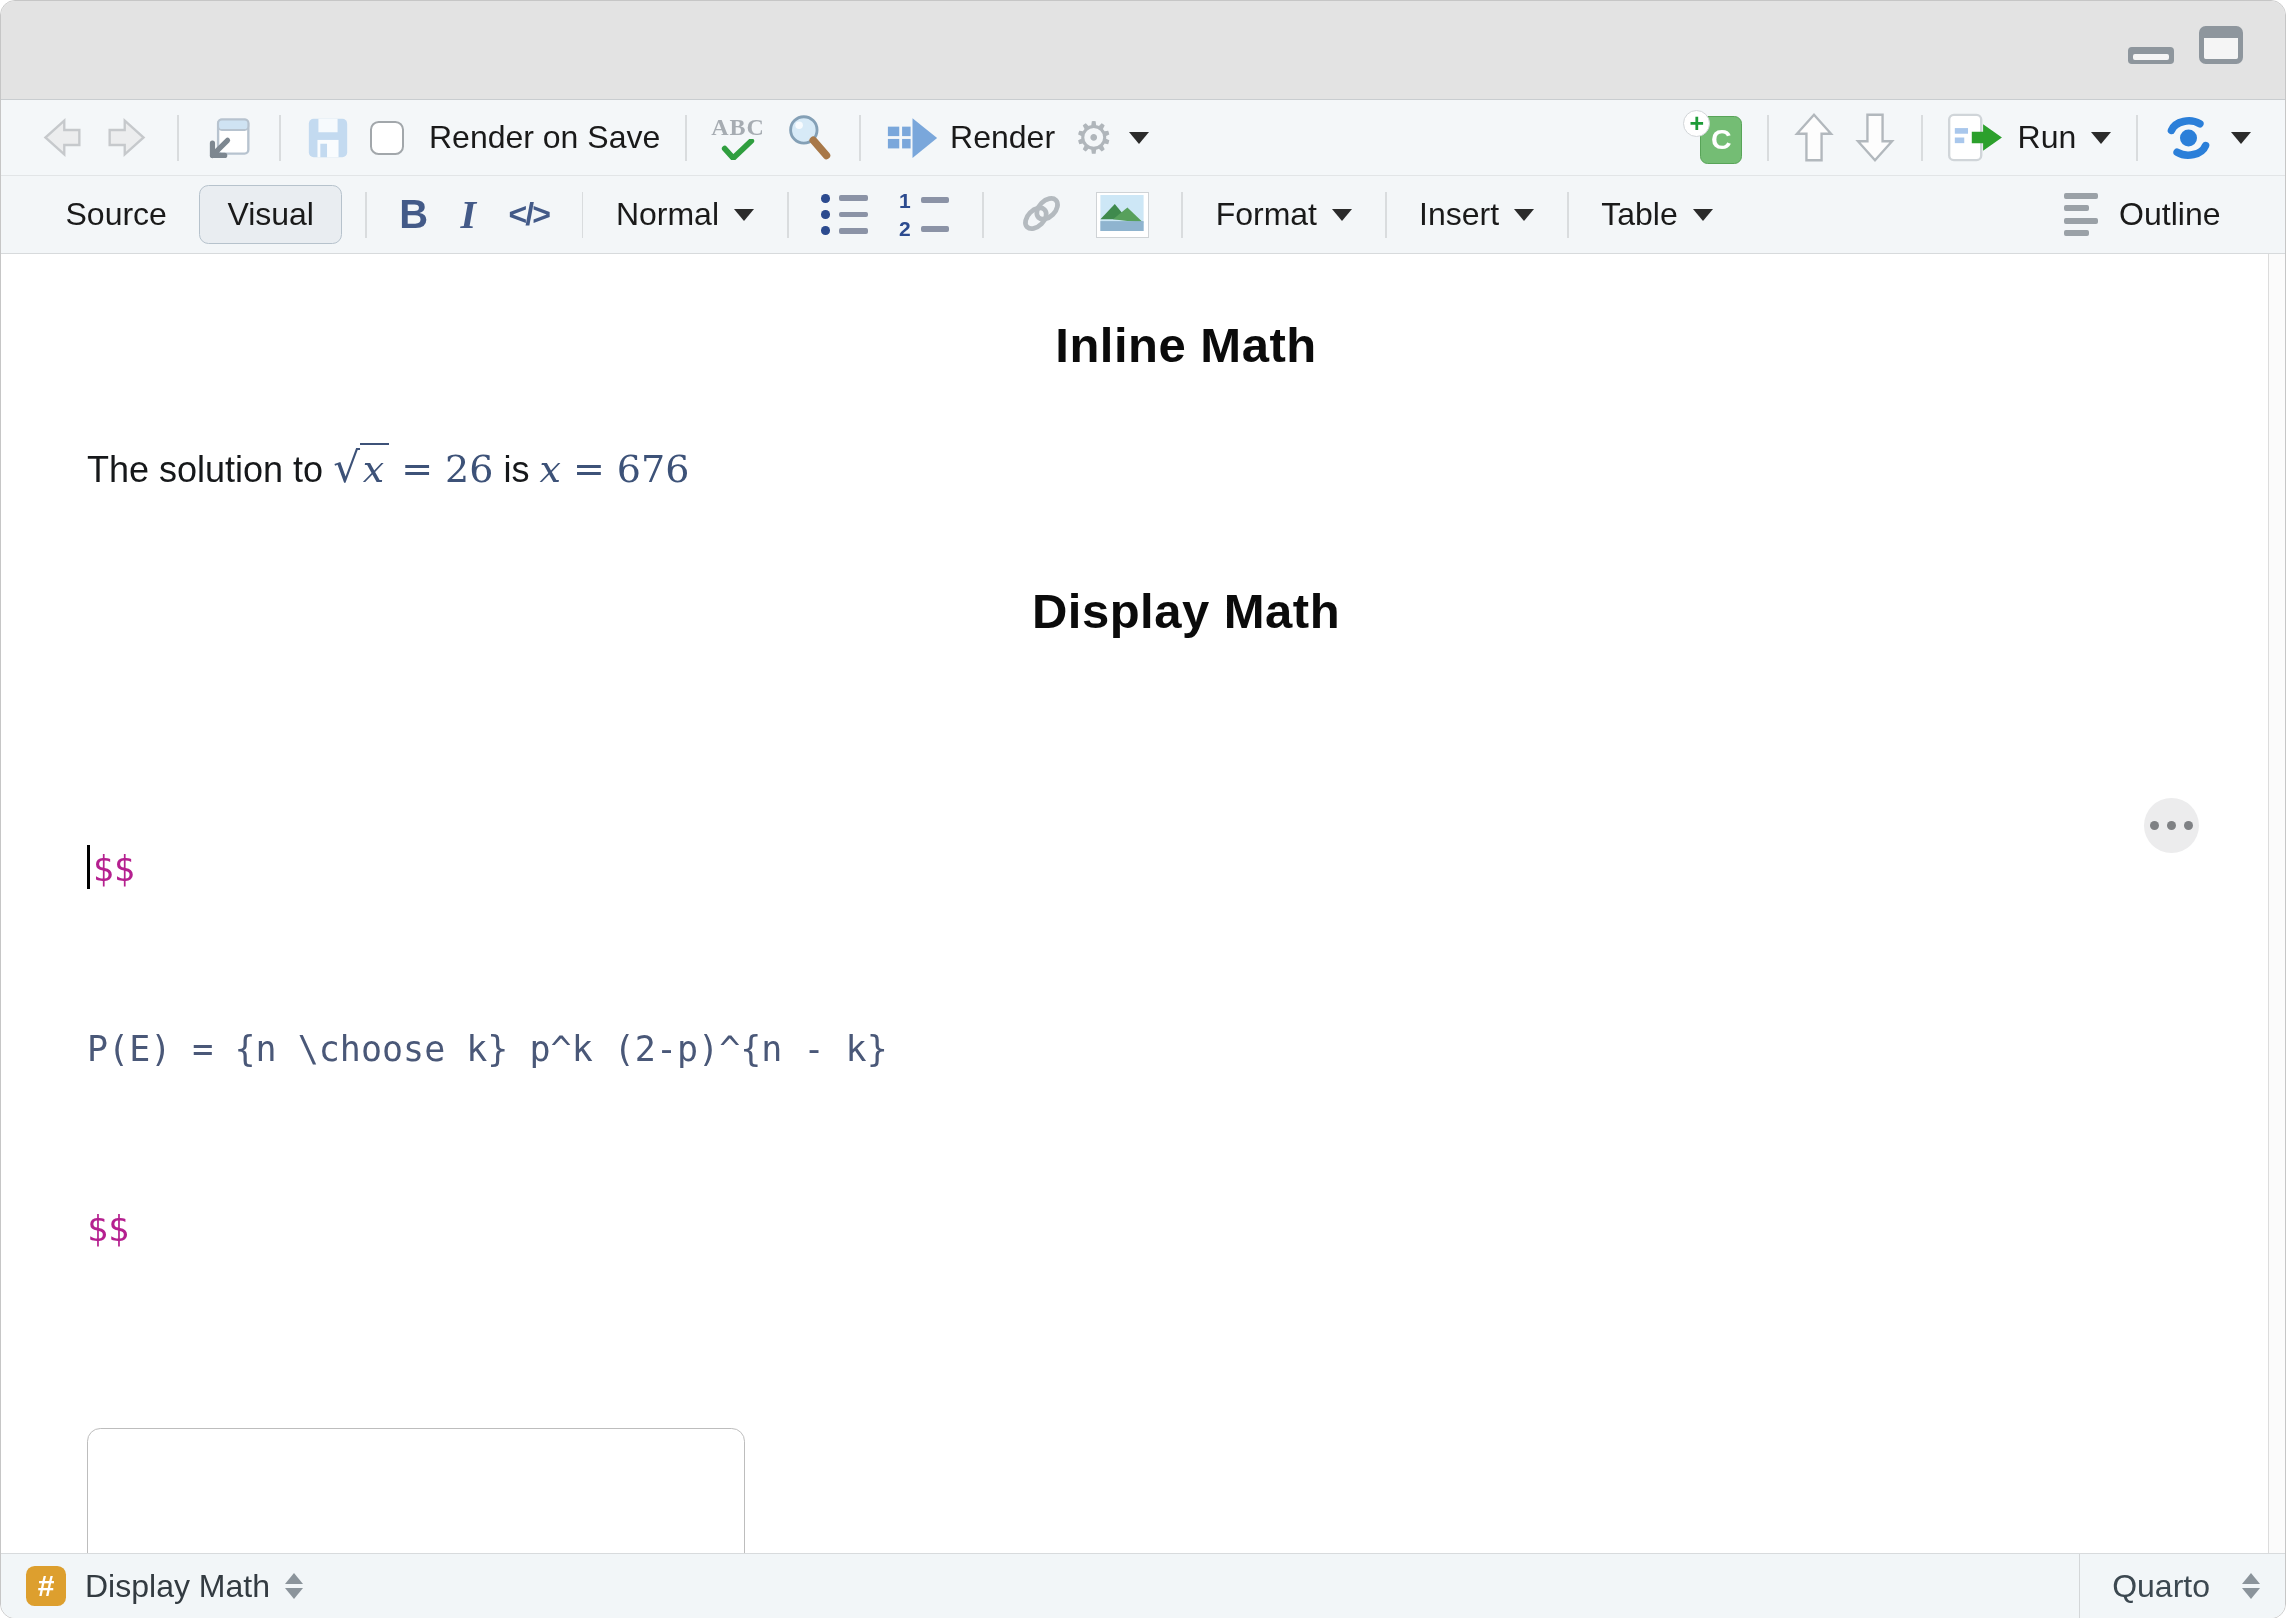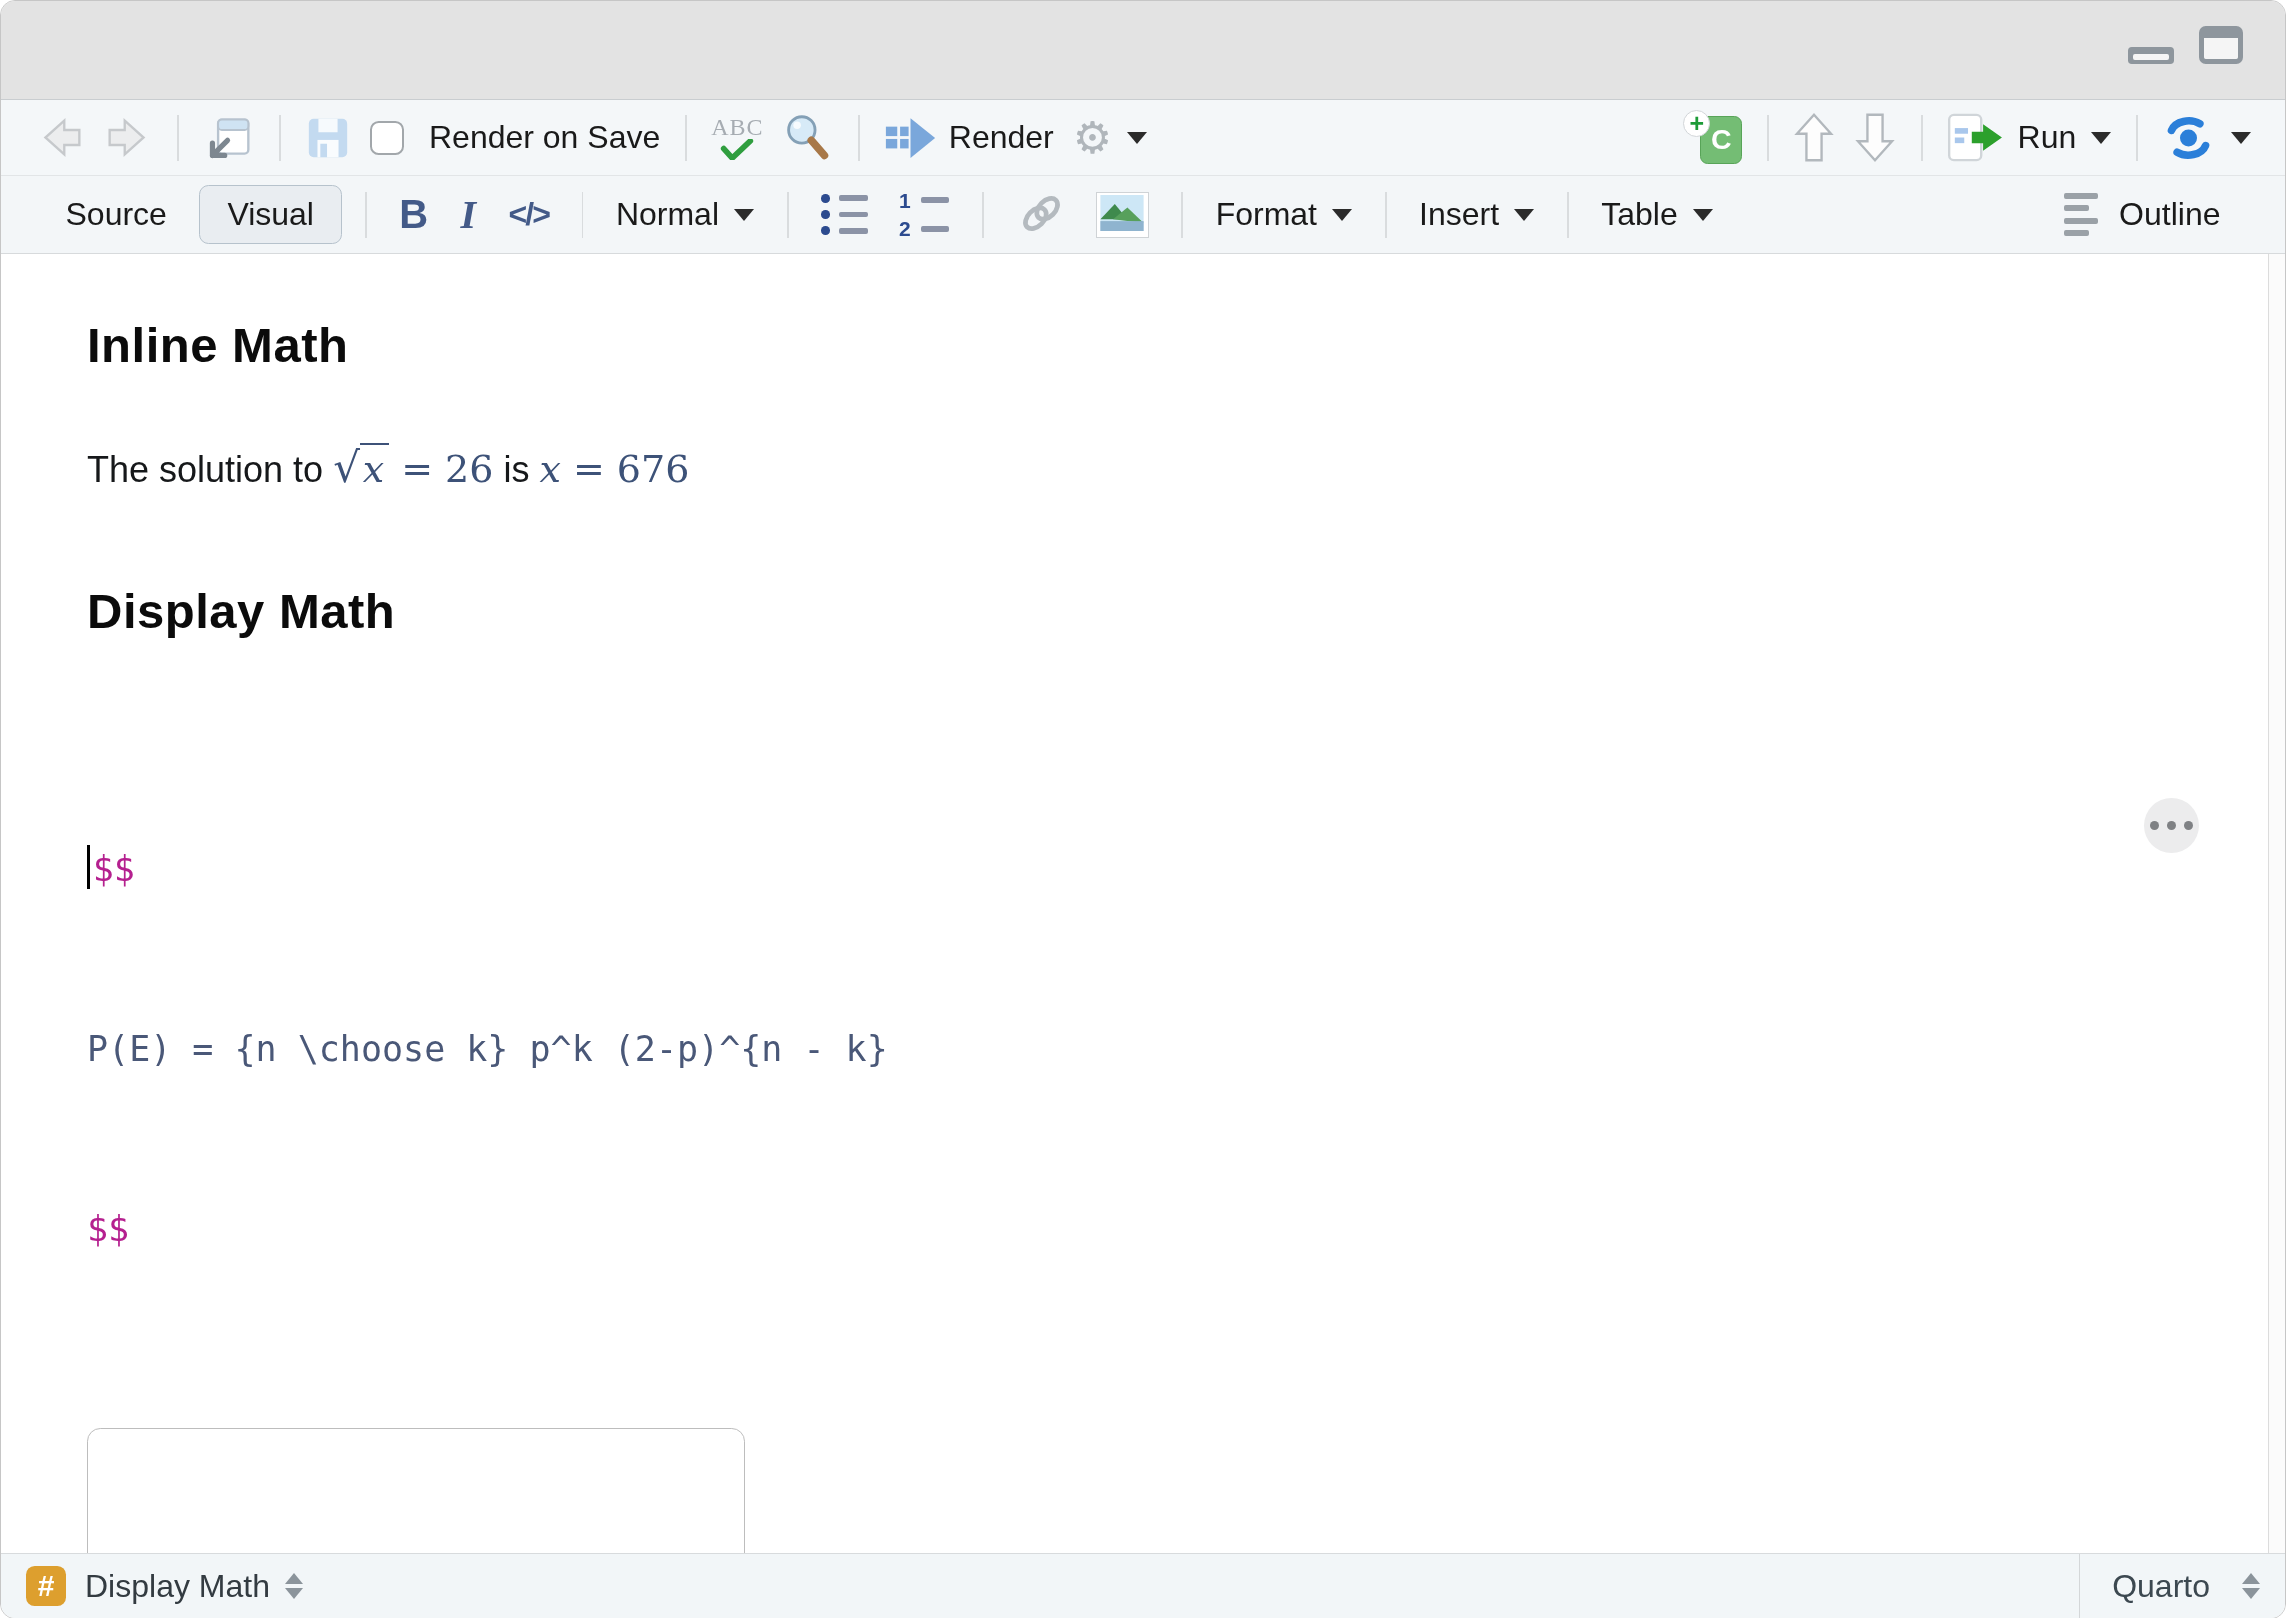--- a/index.html
+++ b/index.html
@@ -40,21 +40,21 @@
   .tb-btn{ height:61px; display:flex; align-items:center; justify-content:center; gap:11.4px;
            padding:0 9.5px; border-radius:7.6px; flex:none; cursor:default;}
   .tb-label{ font-size:32px; color:#1a1a1a; white-space:nowrap;}
   .caret{ width:0; height:0; border-left:10.5px solid transparent; border-right:10.5px solid transparent;
           border-top:12.4px solid #2b2b2b; margin-left:3.8px; flex:none;}
   .spacer{ flex:1; }
   
   .checkbox{ width:34px; height:34px; background:#fff; border:2.9px solid #a2a7ab; border-radius:8.6px; margin-right:13.3px; flex:none;}
   
   .abc{ display:flex; flex-direction:column; align-items:center; line-height:1;}
-  .abc .abc-txt{ font-family:"Liberation Serif",serif; font-weight:normal; font-size:24px; color:#a6acb2; letter-spacing:1px;}
+  .abc .abc-txt{ font-family:"Liberation Serif",serif; font-weight:bold; font-size:24px; color:#a6acb2; letter-spacing:1px;}
   
   .gear{ font-size:44px; color:#b0b6bb; line-height:1;}
   
   .chunk{ position:relative; width:59px; height:55px;}
   .chunk .c-body{ position:absolute; right:0; top:5.7px; width:42px; height:48px; background:#74bd74; border:1.9px solid #58a458;
      border-radius:7.6px; color:#fff; font-weight:bold; font-size:28.5px; display:flex; align-items:center; justify-content:center;}
   .chunk .c-plus{ position:absolute; left:0; top:0; width:27px; height:27px; border-radius:50%; background:#fff;
      border:1.9px solid #d2d6d9; color:#1d9b37; font-size:25px; font-weight:bold; display:flex; align-items:center; justify-content:center; line-height:1;}
   
   .navy{ color:#435a88; }
@@ -71,21 +71,21 @@
   .img-ico{ width:53px; height:46px; background:#fff; border:1.9px solid #cfd3d6; padding:2.9px;}
   
   .outline-ico{ display:flex; flex-direction:column; gap:6.7px; margin-right:9.5px;}
   .outline-ico span{ height:5.7px; background:#9aa1a7; border-radius:1.9px;}
   .outline-ico .o1{width:34px;} .outline-ico .o2{width:25px;} .outline-ico .o3{width:34px;} .outline-ico .o4{width:25px;}
   
   .visual-btn{ background:#e9edf1; border:1.9px solid #b6c2cc; border-radius:9.5px; height:59px; padding:4px 27px;}
   
   .content{ flex:1; background:#fff; position:relative; padding:63px 0 0 86px; overflow:hidden;}
   .scroll-gutter{ position:absolute; top:0; right:0; bottom:0; width:17px; background:#fbfbfb; border-left:1.9px solid #dcdcdc;}
-  h2.doc-h{ font-size:49px; font-weight:700; color:#0b0b0b; letter-spacing:0.5px;}
+  h2.doc-h{ font-size:49px; font-weight:700; color:#0b0b0b; letter-spacing:0.5px;text-align:center;}
   .para{ font-size:36px; color:#16181a; margin-top:70px; }
   .math{ font-family:"DejaVu Serif", serif; color:#3d5278; font-size:38px;}
   .mi{ font-style:italic; }
   .radicand{ border-top:2.9px solid #3d5278; padding:1.9px 4.8px 0 2.9px; font-style:italic;}
   .sqrt-sign{ font-size:42px; }
   sup.m-sup{ font-size:25px; }
   .h-display{ margin-top:91px; }
   .codeblock{ margin-top:80px; font-family:"DejaVu Sans Mono", monospace; font-size:35px; line-height:60px; white-space:pre;}
   .dollar{ color:#b5208f; }
   .code-eq{ color:#4a5878; }

